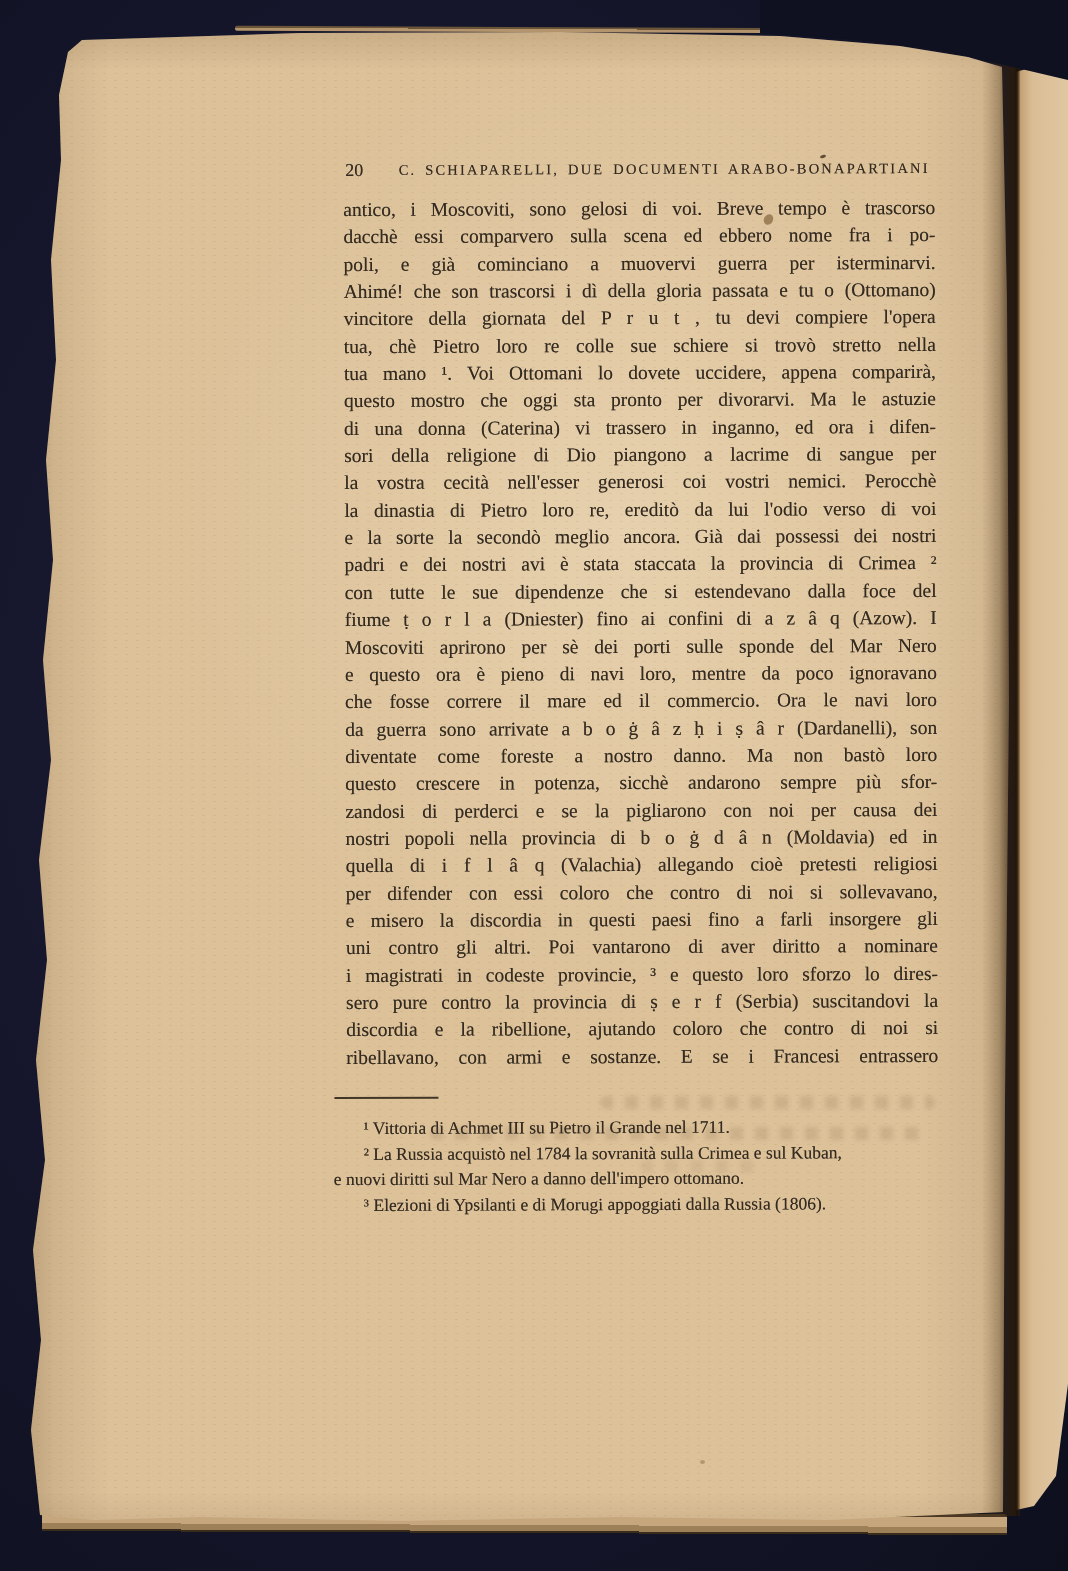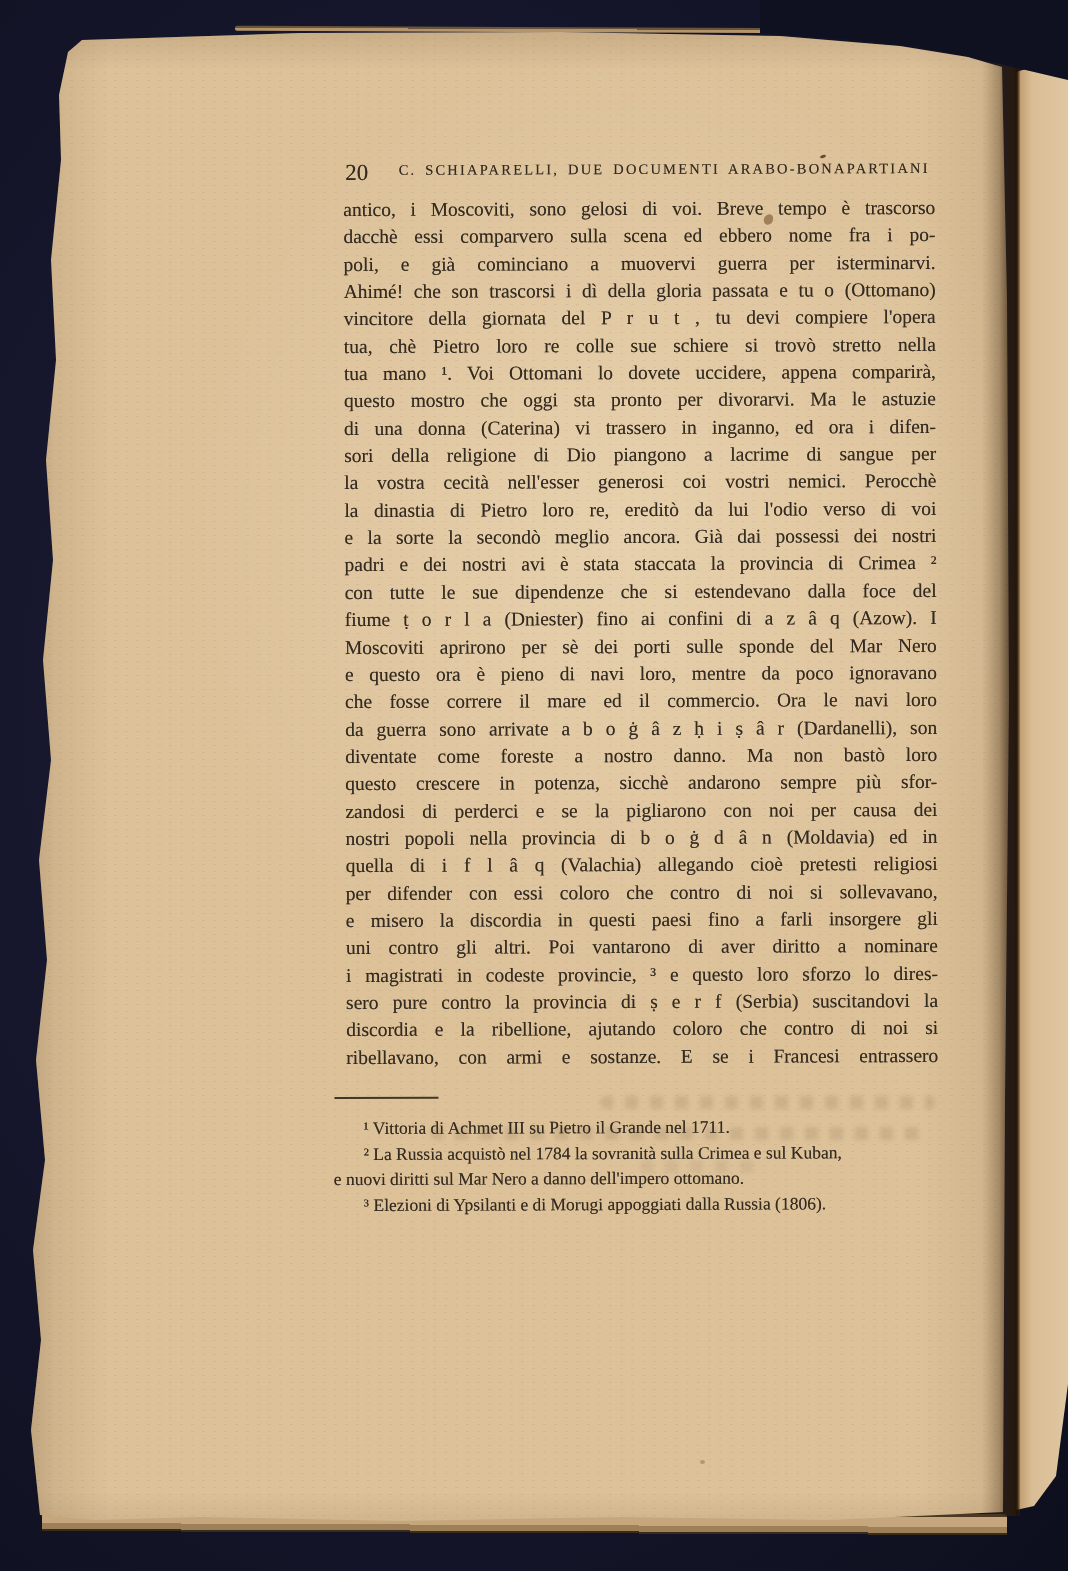--- a/index.html
+++ b/index.html
@@ -74,21 +74,21 @@
   
   .text-col{
     position:absolute;left:345px;top:157px;width:592px;z-index:6;
     color:#332a20;transform:rotate(-0.2deg);
     text-shadow:0 0 0.5px rgba(51,42,32,0.55);
   }
   .page-header{
     position:relative;height:24px;margin-bottom:14px;
     font-size:15px;letter-spacing:1px;
   }
-  .page-number{position:absolute;left:2px;top:2px;font-size:23px;letter-spacing:0;}
+  .page-number{position:absolute;left:2px;top:2px;font-size:18px;letter-spacing:0;}
   .running-title{
     position:absolute;left:50px;right:0;top:4px;text-align:center;
     font-size:14.5px;letter-spacing:2.2px;word-spacing:3px;
   }
   .body-text{font-size:19.5px;line-height:27.35px;}
   .body-line{
     text-align:justify;text-align-last:justify;
     white-space:normal;
   }
   .footnote-rule{

